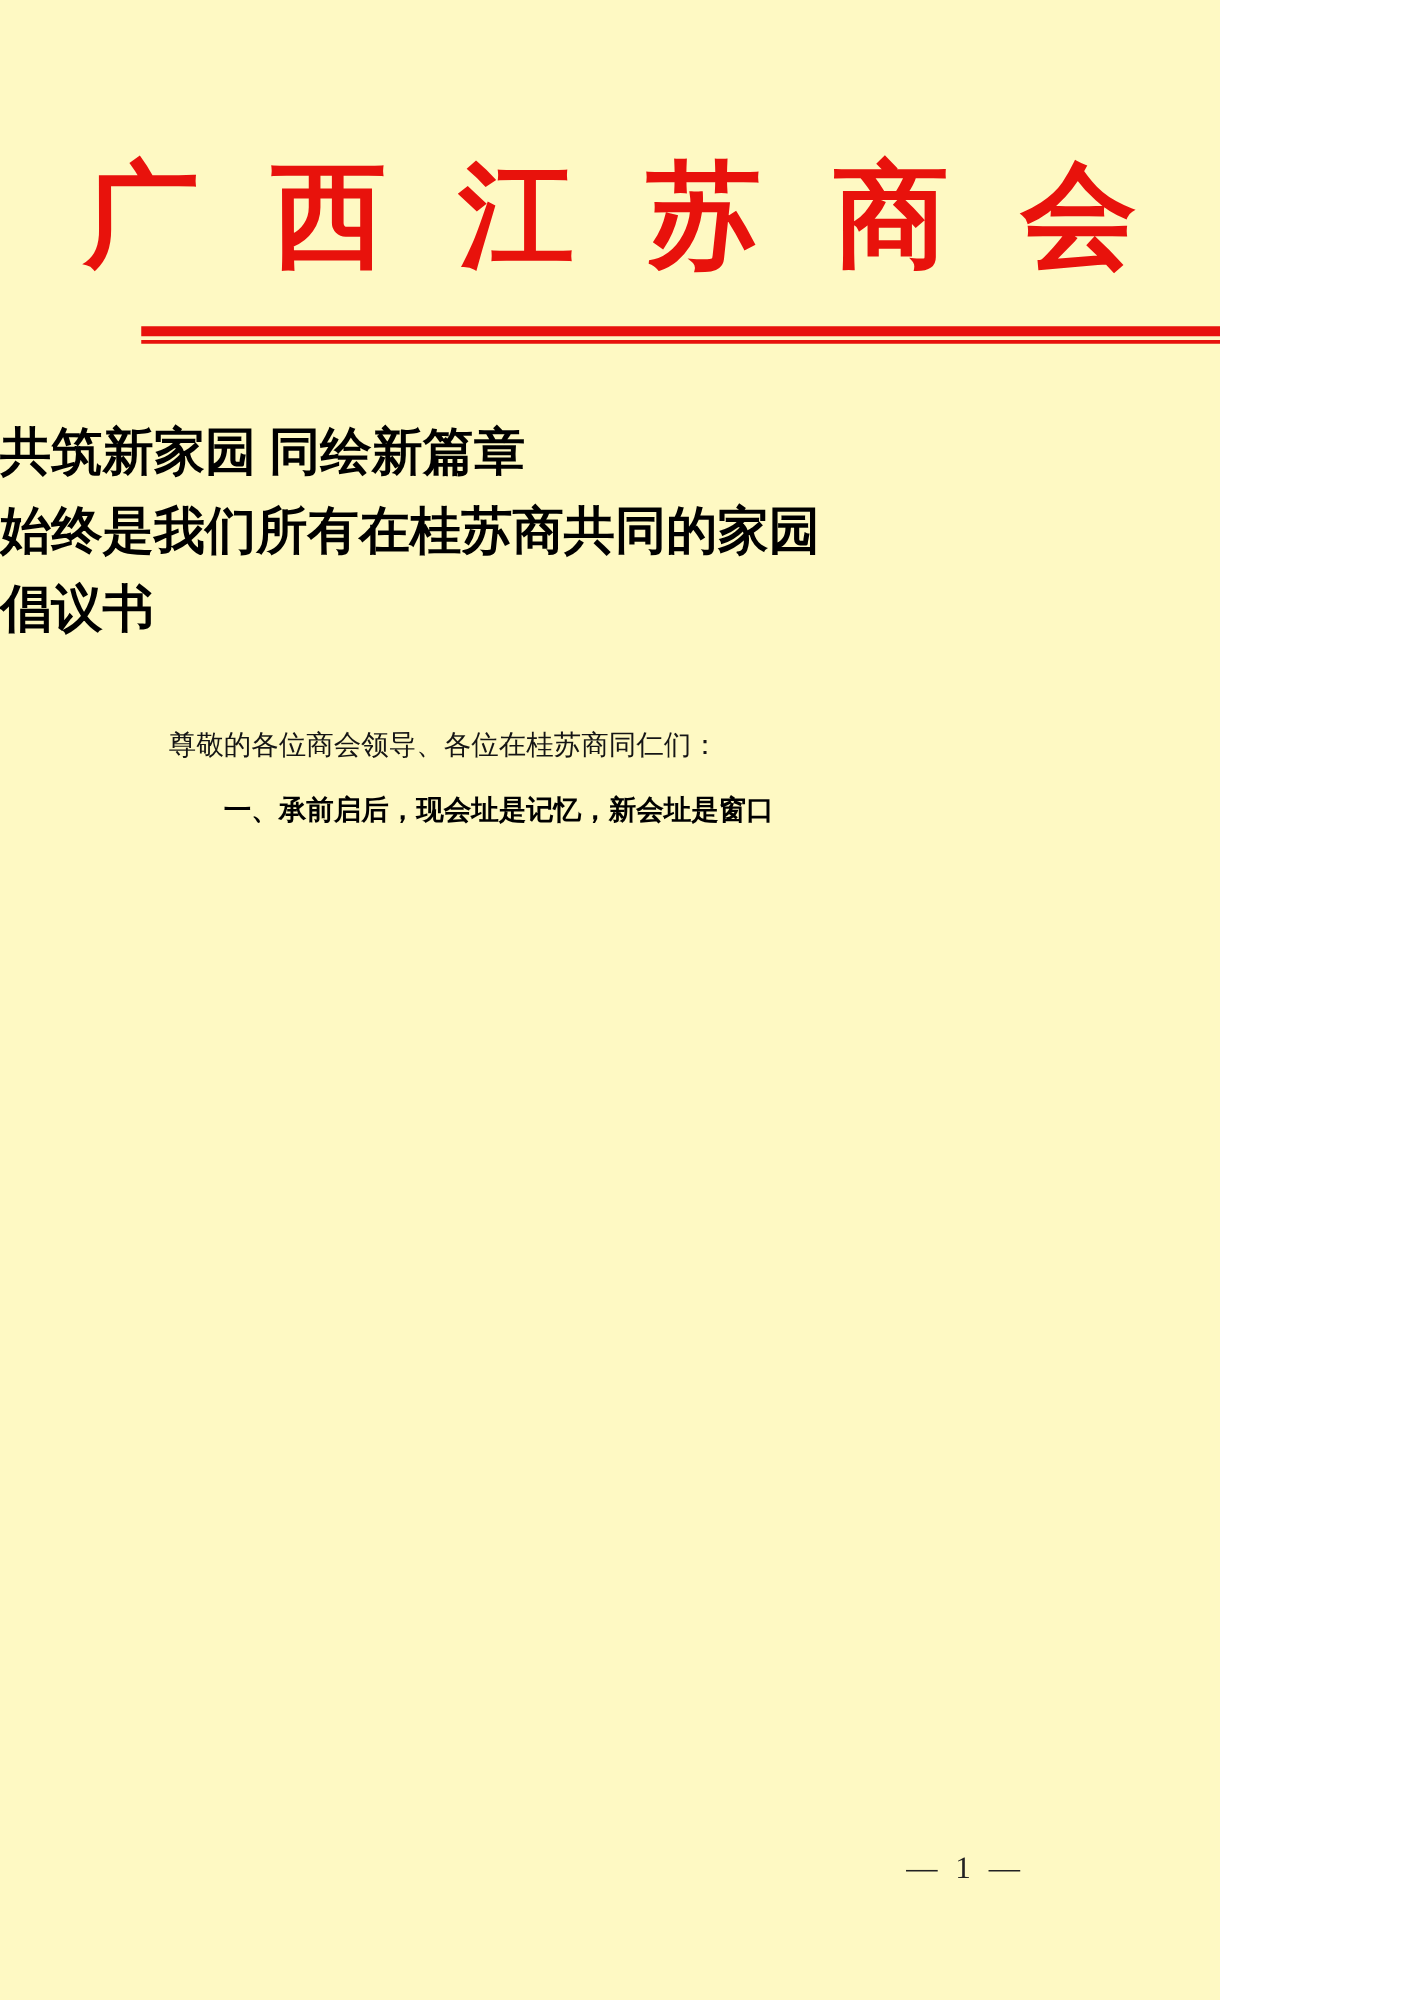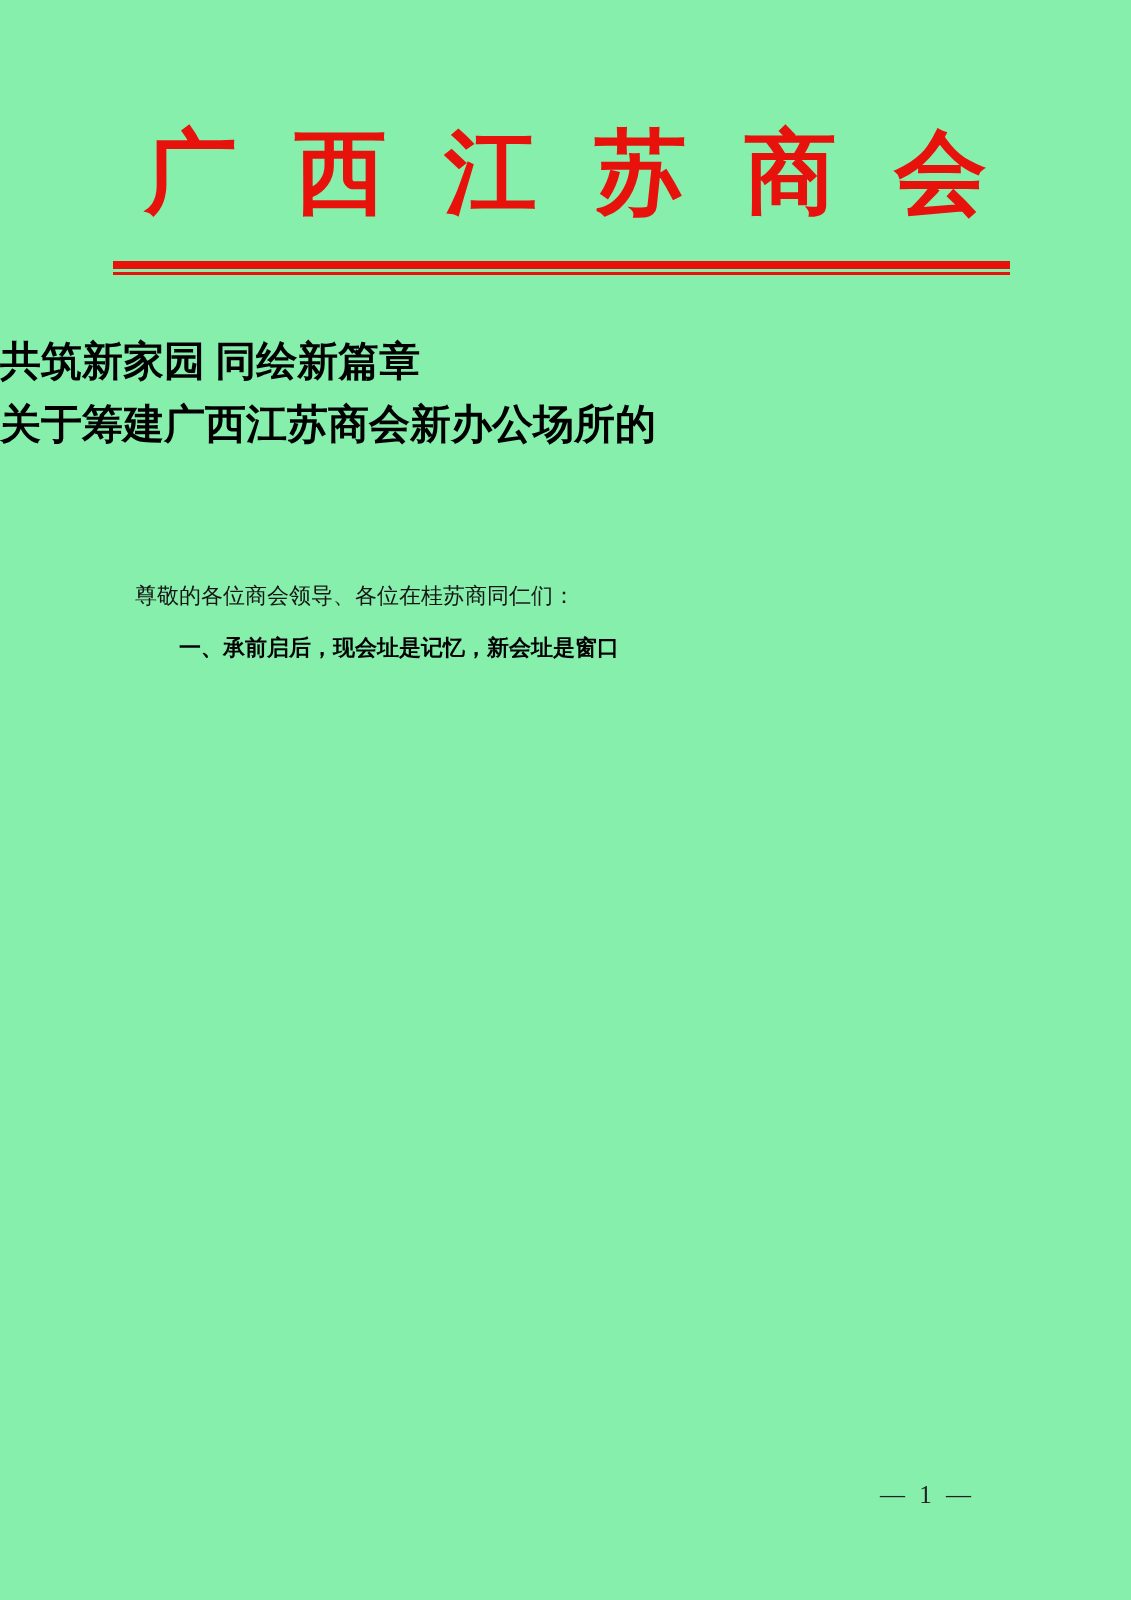--- a/index.html
+++ b/index.html
@@ -2,23 +2,23 @@
 <html><head>
 <meta charset="utf-8">
 <style>
   html, body {
     margin: 0;
     padding: 0;
     background: #ffffff;
   }
   .page {
     position: relative;
-    width: 1131px;
+    width: 976px;
     height: 1600px;
-    background: #86efac;
+    background: #fef9c3;
     overflow: hidden;
     font-family: "Liberation Serif", "DejaVu Serif", serif;
     color: #111111;
   }
   
   .letterhead {
     position: absolute;
     top: 118px;
     left: 0;
     width: 100%;
@@ -104,21 +104,22 @@
 
 <div class="page">
 
   <div class="letterhead">广西江苏商会</div>
 
   <div class="rule-thick"></div>
   <div class="rule-thin"></div>
 
   <div class="doc-title">
     <div>共筑新家园 同绘新篇章</div>
-    <div>关于筹建广西江苏商会新办公场所的</div>
+    <div>始终是我们所有在桂苏商共同的家园</div>
+    <div>倡议书</div>
   </div>
 
   <div class="content">
     <p class="salutation">尊敬的各位商会领导、各位在桂苏商同仁们：</p>
     <p class="section-heading">一、承前启后，现会址是记忆，新会址是窗口</p>
   </div>
 
   <div class="page-number">— 1 —</div>
 
 </div>

